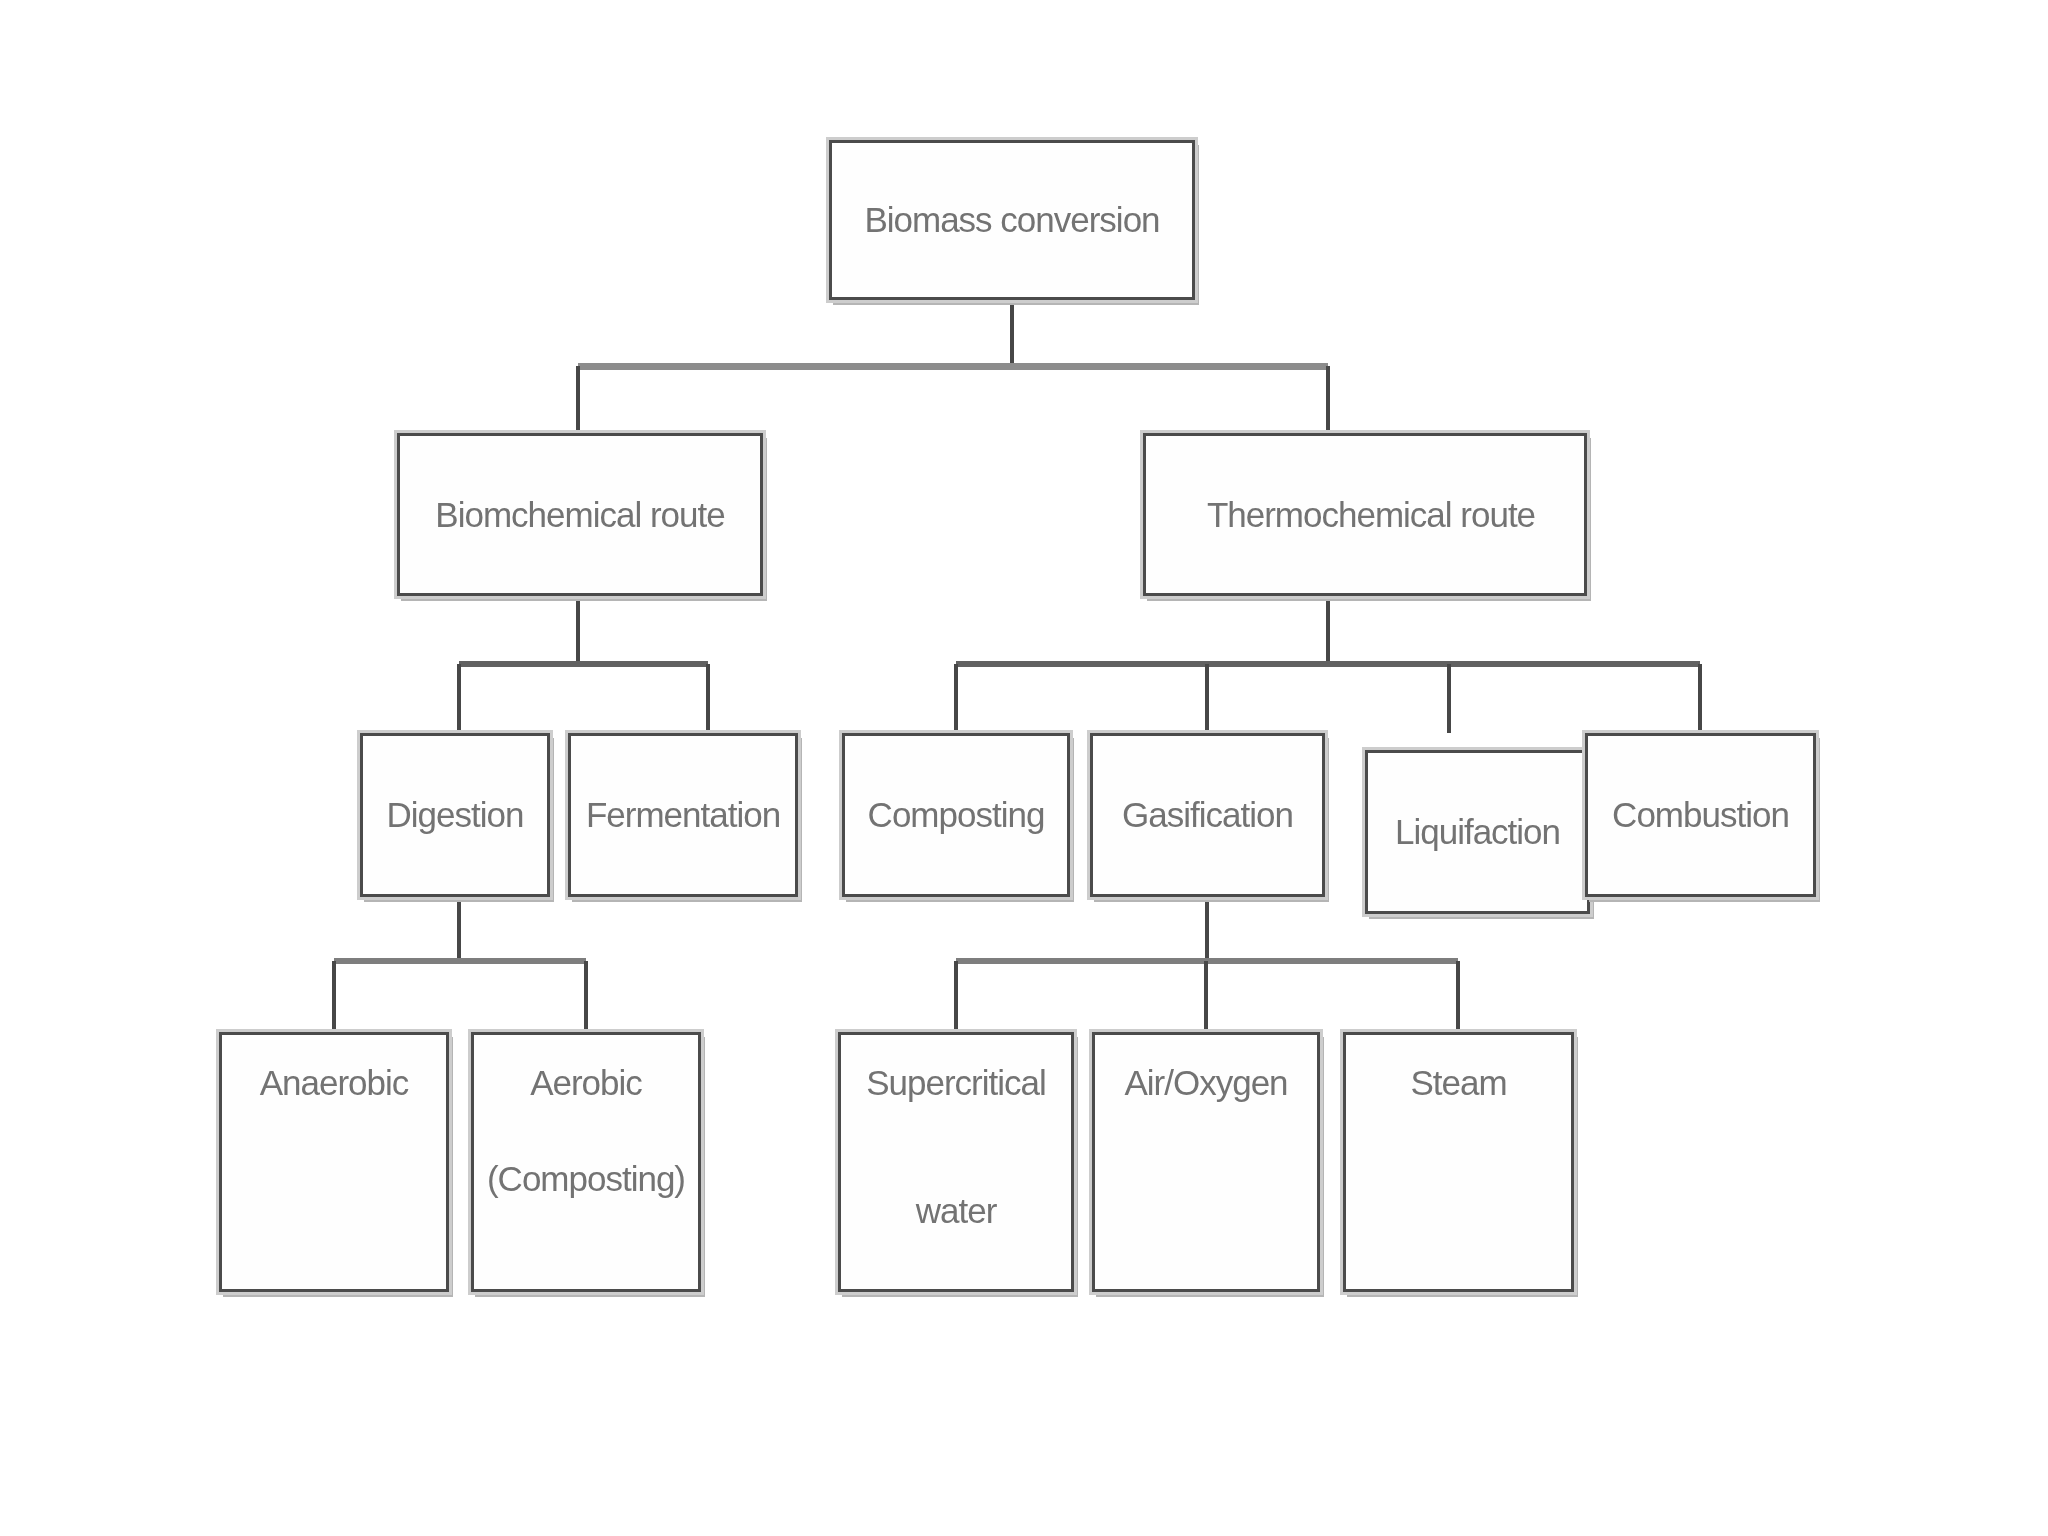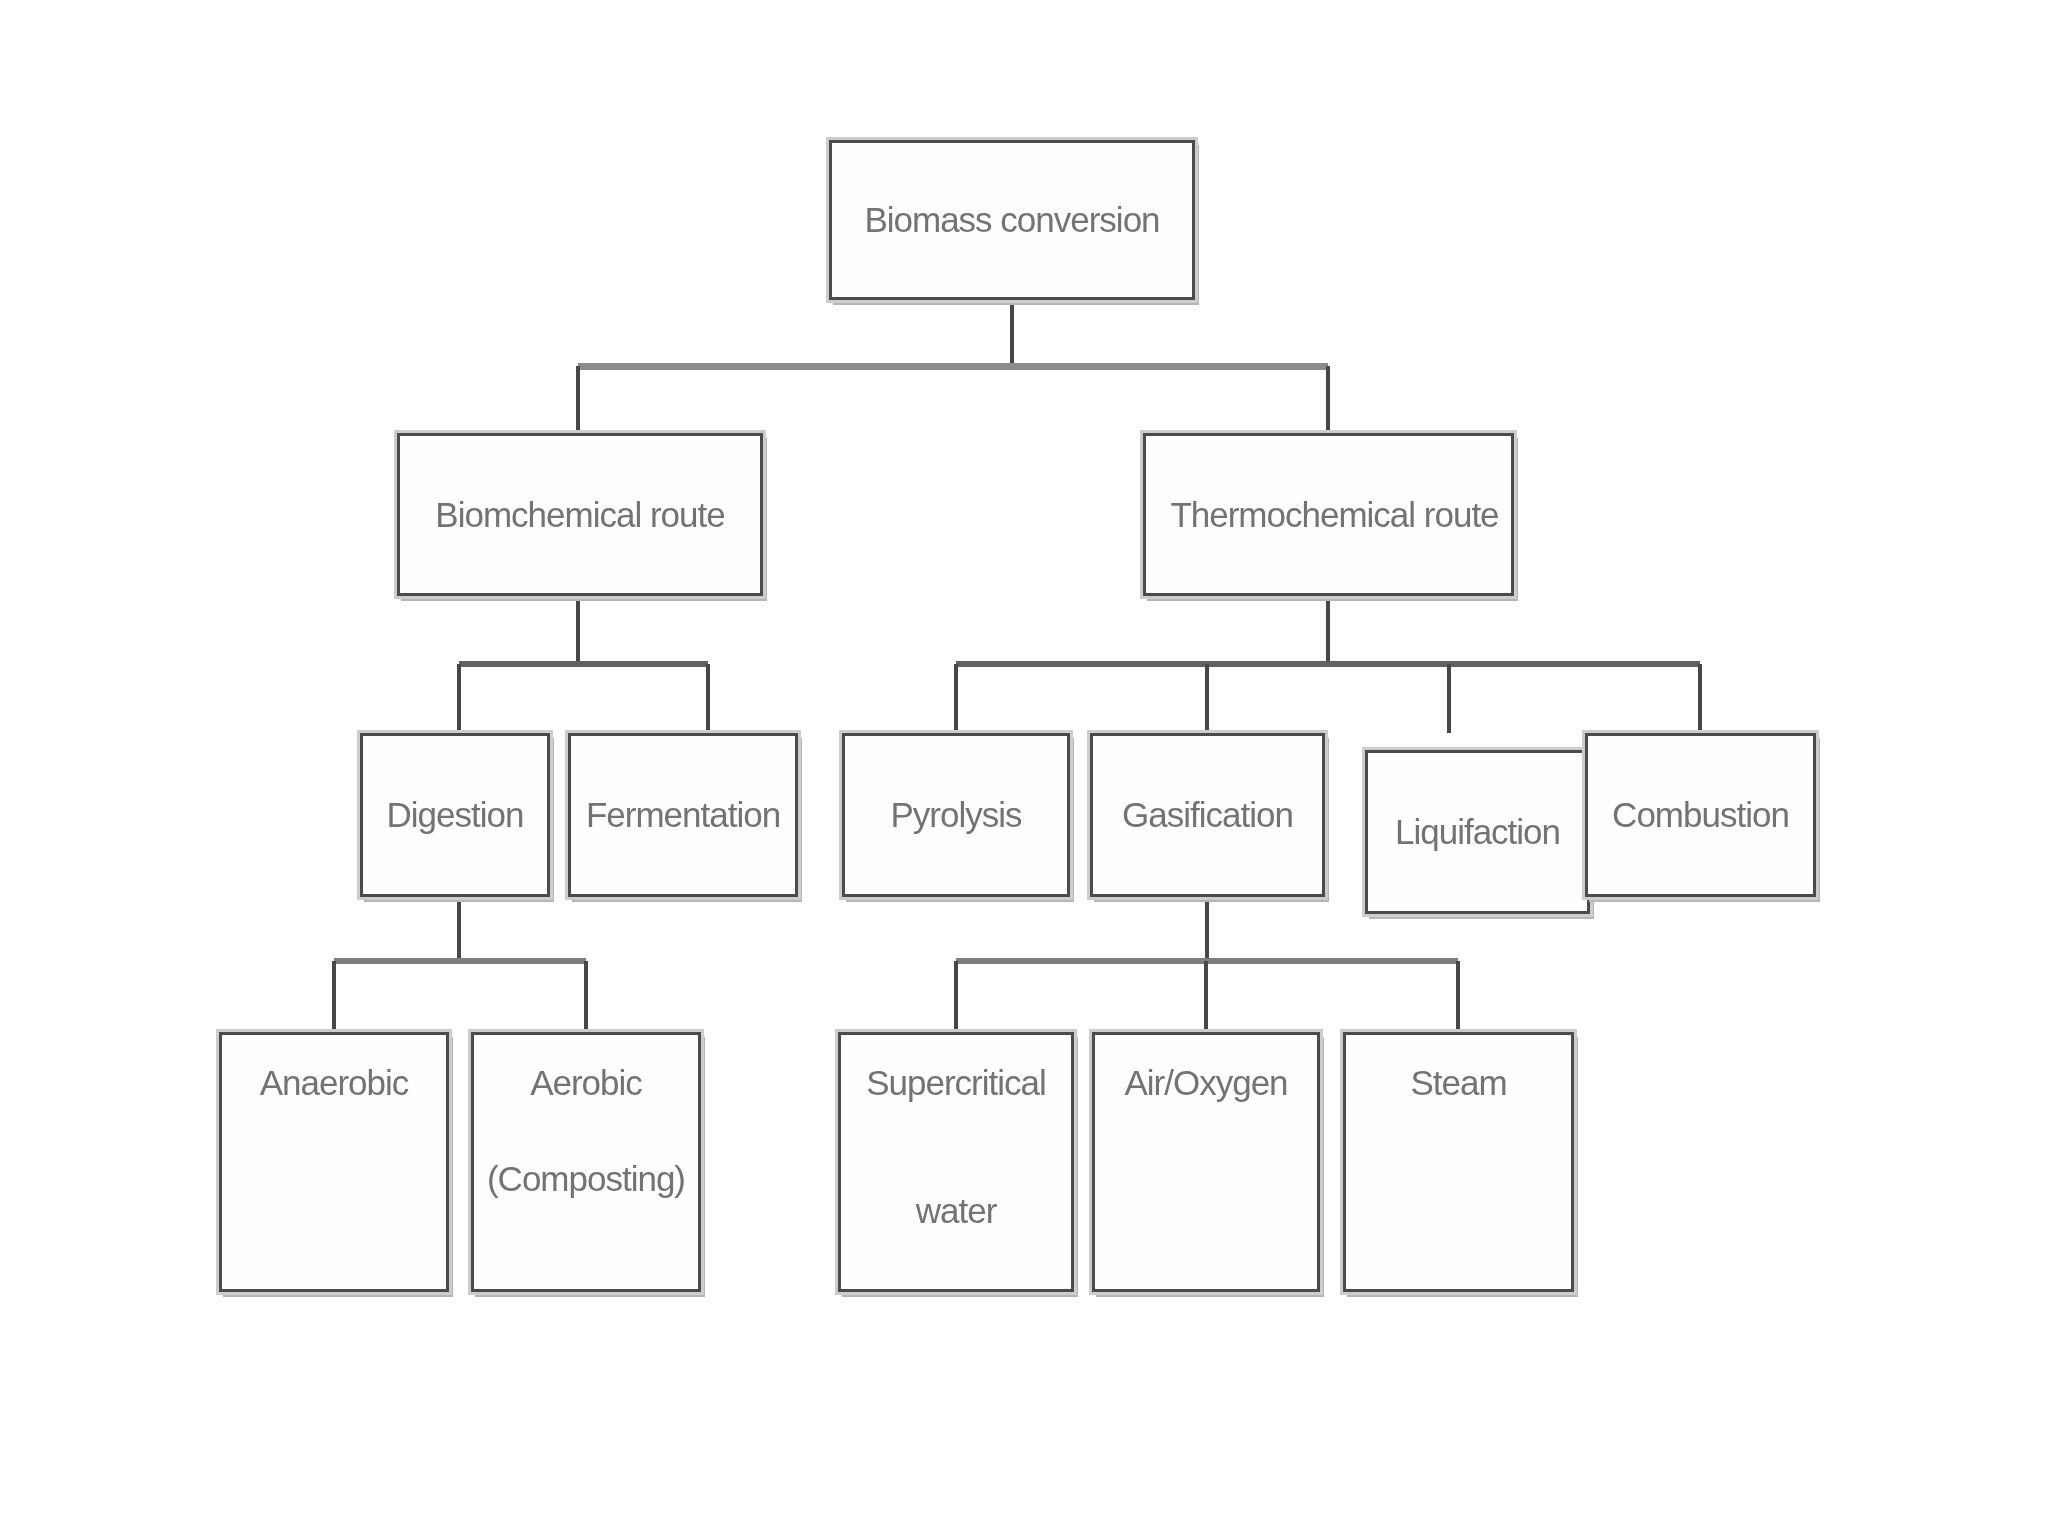--- a/index.html
+++ b/index.html
@@ -34,21 +34,21 @@
   }
   .node.tall { justify-content: flex-start; }
   .node.tall .lbl { line-height: 96px; }
 
   .vline { position: absolute; width: 4px; background: #474747; z-index: 1; }
   .hline { position: absolute; height: 6px; background: #6e6e6e; z-index: 1; }
 
   
   #n-biomass        { left: 829px;  top: 140px;  width: 366px; height: 160px; }
   #n-biomchemical   { left: 397px;  top: 433px;  width: 366px; height: 163px; }
-  #n-thermochemical { left: 1143px; top: 433px;  width: 371px; height: 163px; padding-left: 12px; }
+  #n-thermochemical { left: 1143px; top: 433px;  width: 444px; height: 163px; padding-left: 12px; }
   #n-digestion      { left: 360px;  top: 733px;  width: 190px; height: 164px; }
   #n-fermentation   { left: 568px;  top: 733px;  width: 230px; height: 164px; }
   #n-pyrolysis      { left: 842px;  top: 733px;  width: 228px; height: 164px; }
   #n-gasification   { left: 1090px; top: 733px;  width: 235px; height: 164px; }
   #n-liquifaction   { left: 1337px; top: 750px;  width: 225px; height: 164px; margin-left: 28px; }
   #n-combustion     { left: 1585px; top: 733px;  width: 231px; height: 164px; }
   #n-anaerobic      { left: 219px;  top: 1032px; width: 230px; height: 260px; }
   #n-aerobic        { left: 471px;  top: 1032px; width: 230px; height: 260px; }
   #n-supercritical  { left: 838px;  top: 1032px; width: 236px; height: 260px; gap: 32px; }
   #n-airoxygen      { left: 1092px; top: 1032px; width: 228px; height: 260px; }
@@ -130,21 +130,21 @@
 
   <div class="node" id="n-digestion">
     <span class="lbl">Digestion</span>
   </div>
 
   <div class="node" id="n-fermentation">
     <span class="lbl">Fermentation</span>
   </div>
 
   <div class="node" id="n-pyrolysis">
-    <span class="lbl">Pyrolysis</span>
+    <span class="lbl">Composting</span>
   </div>
 
   <div class="node" id="n-gasification">
     <span class="lbl">Gasification</span>
   </div>
 
   <div class="node" id="n-liquifaction">
     <span class="lbl">Liquifaction</span>
   </div>
 

